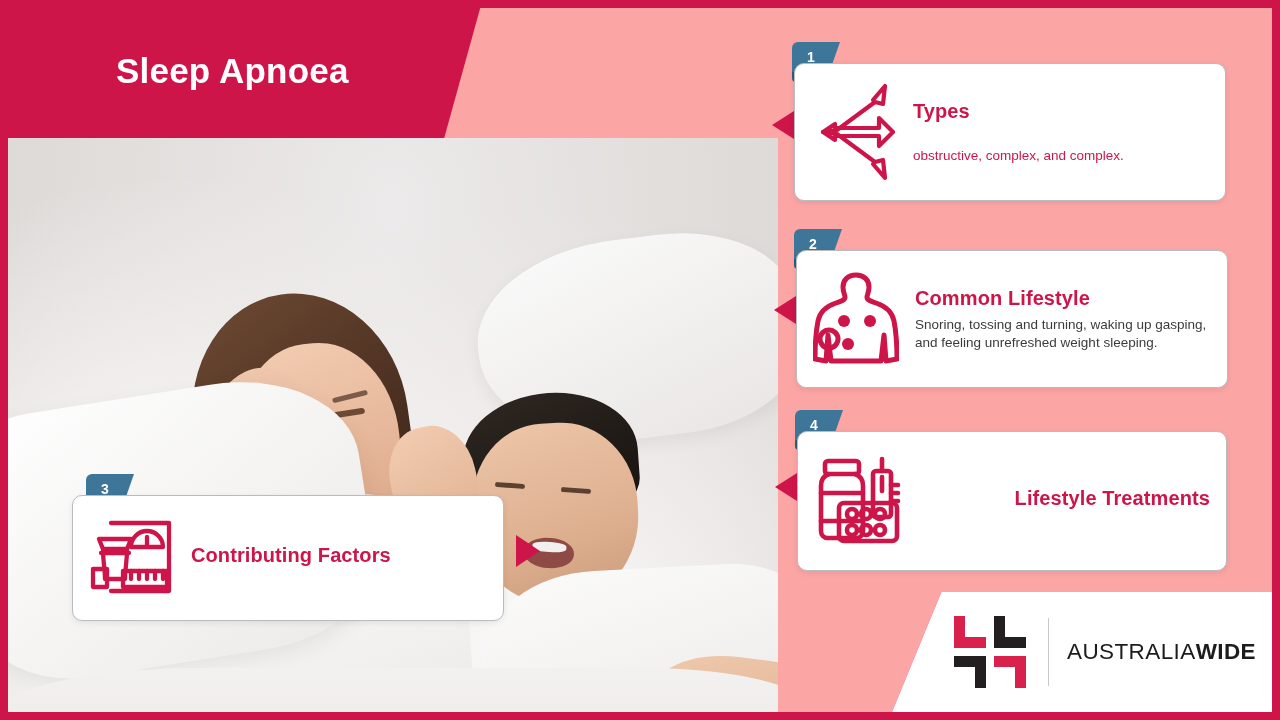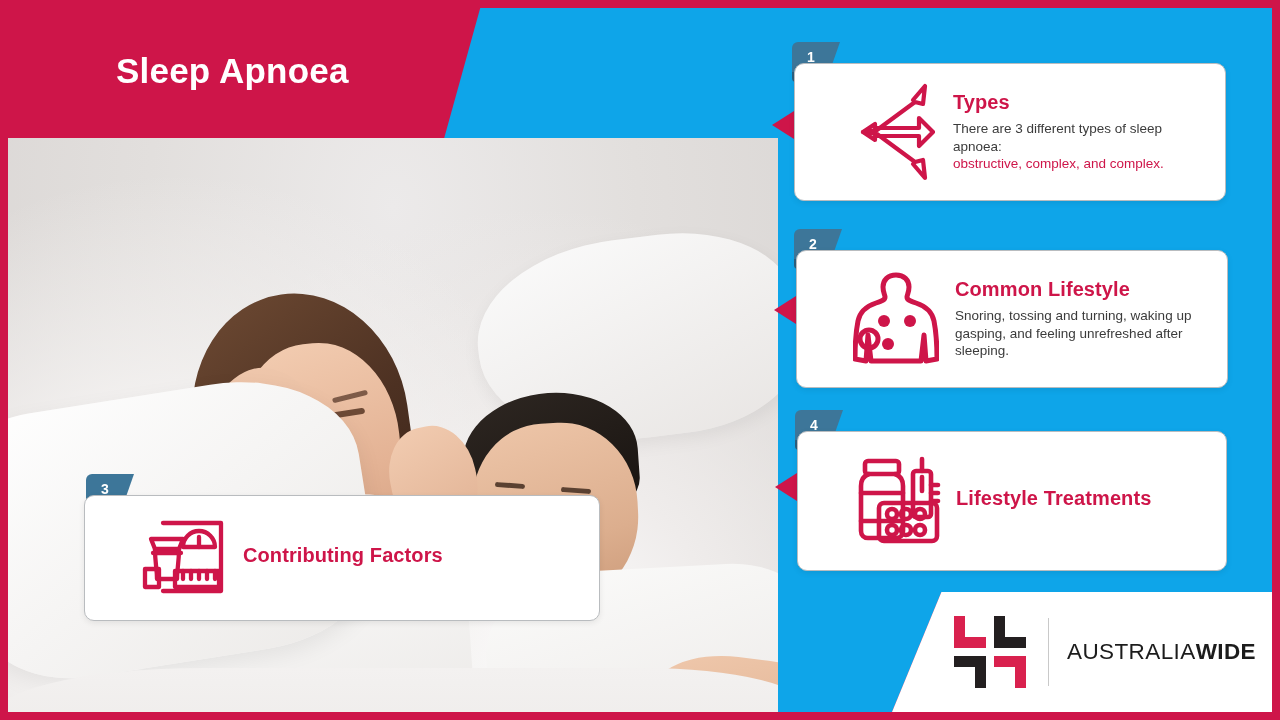--- a/index.html
+++ b/index.html
@@ -10,21 +10,21 @@
   }
   #stage{
     position:relative;width:1280px;height:720px;
     background:#CE1549;
     box-sizing:border-box;
   }
   
   .canvas{
     position:absolute;left:8px;top:8px;right:8px;bottom:8px;
     width:1264px;height:704px;
-    background:#0ea5e9;
+    background:#fca5a5;
     overflow:hidden;
   }
 
   
   .photo{
     position:absolute;left:0;top:130px;width:770px;height:574px;
     overflow:hidden;
     background:#dcd8d6;
   }
   .photo .bg{
@@ -169,21 +169,20 @@
 
   
   .card{
     position:absolute;
     background:#ffffff;
     border:1px solid #b9bcbf;
     border-radius:10px;
     box-sizing:border-box;
     display:flex;align-items:center;
     box-shadow:0 2px 6px rgba(0,0,0,.08);
-    padding-left:40px;
   }
   .card-icon{
     flex:0 0 auto;width:118px;display:flex;align-items:center;justify-content:center;
   }
   .card-body{flex:1 1 auto;padding-right:16px;}
   .card-title{
     color:#CE1549;font-size:20px;font-weight:bold;margin:0 0 6px 0;
     letter-spacing:.1px;
   }
   .card-text{
@@ -297,21 +296,21 @@
         <svg width="82" height="108" viewBox="0 0 82 108">
           <g fill="none" stroke="#CE1549" stroke-width="4.2" stroke-linejoin="round" stroke-linecap="round">
             <path d="M60 22 L72 8 L70 26 L62 24 L24 52 L10 54 L24 56 L62 84 L70 82 L72 100 L60 86"></path>
             <path d="M10 54 L22 46 L22 50 L66 50 L66 40 L80 54 L66 68 L66 58 L22 58 L22 62 Z"></path>
           </g>
         </svg>
       </div>
       <div class="card-body">
         <div class="card-title">Types</div>
         <div class="card-text">
-          <span>There are 3 different types of sleep apnoea:</span><br>
+          <br>
           <span class="accent">obstructive, complex, and complex.</span>
         </div>
       </div>
     </div>
 
     <div class="badge" style="left:786px;top:221px;">
       <span>2</span>
     </div>
     <div class="badge-notch" style="left:786px;top:251px;"></div>
     <div class="ptr-left" style="left:766px;top:288px;"></div>
@@ -328,30 +327,30 @@
           </g>
           <g fill="#CE1549">
             <circle cx="31" cy="52" r="6"></circle>
             <circle cx="57" cy="52" r="6"></circle>
             <circle cx="35" cy="75" r="6"></circle>
           </g>
         </svg>
       </div>
       <div class="card-body">
         <div class="card-title">Common Lifestyle</div>
-        <div class="card-text">Snoring, tossing and turning, waking up gasping, and feeling unrefreshed after sleeping.</div>
+        <div class="card-text">Snoring, tossing and turning, waking up gasping, and feeling unrefreshed weight sleeping.</div>
       </div>
     </div>
 
     <div class="badge" style="left:787px;top:402px;">
       <span>4</span>
     </div>
     <div class="badge-notch" style="left:787px;top:432px;"></div>
     <div class="ptr-left" style="left:767px;top:465px;"></div>
-    <div class="card" style="left:789px;top:423px;width:430px;height:140px;">
+    <div class="card" style="left:789px;top:423px;width:430px;height:140px;text-align:right;">
       <div class="card-icon">
         <svg width="90" height="92" viewBox="0 0 90 92">
           <g fill="none" stroke="#CE1549" stroke-width="4.6" stroke-linejoin="round" stroke-linecap="round">
             <rect x="13" y="6" width="34" height="13" rx="3"></rect>
             <path d="M17 19 c-6 2 -8 6 -8 12 v45 c0 4 3 7 7 7 h28 c4 0 7 -3 7 -7 v-45 c0 -6 -2 -10 -8 -12"></path>
             <line x1="9" y1="38" x2="51" y2="38"></line>
             <line x1="9" y1="66" x2="51" y2="66"></line>
             <line x1="70" y1="4" x2="70" y2="16"></line>
             <rect x="61" y="16" width="18" height="46" rx="3"></rect>
             <line x1="70" y1="22" x2="70" y2="36"></line>
@@ -371,21 +370,21 @@
       <div class="card-body">
         <div class="card-title">Lifestyle Treatments</div>
       </div>
     </div>
 
     <div class="badge" style="left:78px;top:466px;">
       <span>3</span>
     </div>
     <div class="badge-notch" style="left:78px;top:496px;"></div>
     <div class="ptr-right" style="left:508px;top:527px;"></div>
-    <div class="card" style="left:76px;top:487px;width:516px;height:126px;">
+    <div class="card" style="left:64px;top:487px;width:432px;height:126px;">
       <div class="card-icon">
         <svg width="90" height="86" viewBox="0 0 90 86">
           <g fill="none" stroke="#CE1549" stroke-width="4.3" stroke-linejoin="round" stroke-linecap="round">
             <path d="M24 8 h58 v68 h-58"></path>
             <path d="M44 32 a16 16 0 0 1 32 0 Z"></path>
             <line x1="60" y1="32" x2="60" y2="22"></line>
             <path d="M12 24 h32 l-4 10 h-24 Z"></path>
             <line x1="14" y1="38" x2="42" y2="38"></line>
             <path d="M16 34 c0 14 2 20 2 30 h20 c0 -10 2 -16 2 -30"></path>
             <path d="M6 54 h14 v18 h-14 Z"></path>

